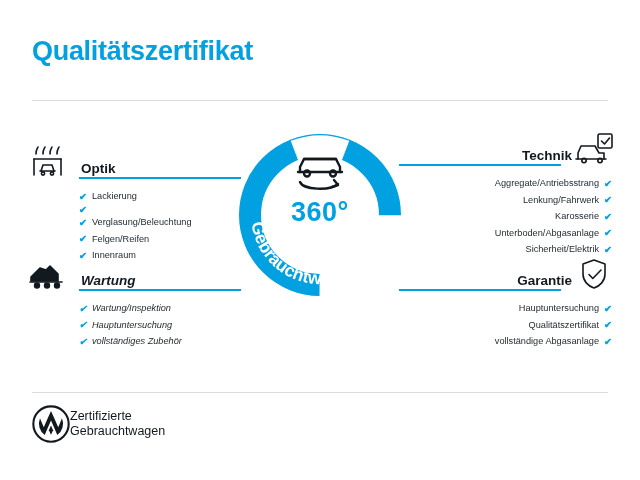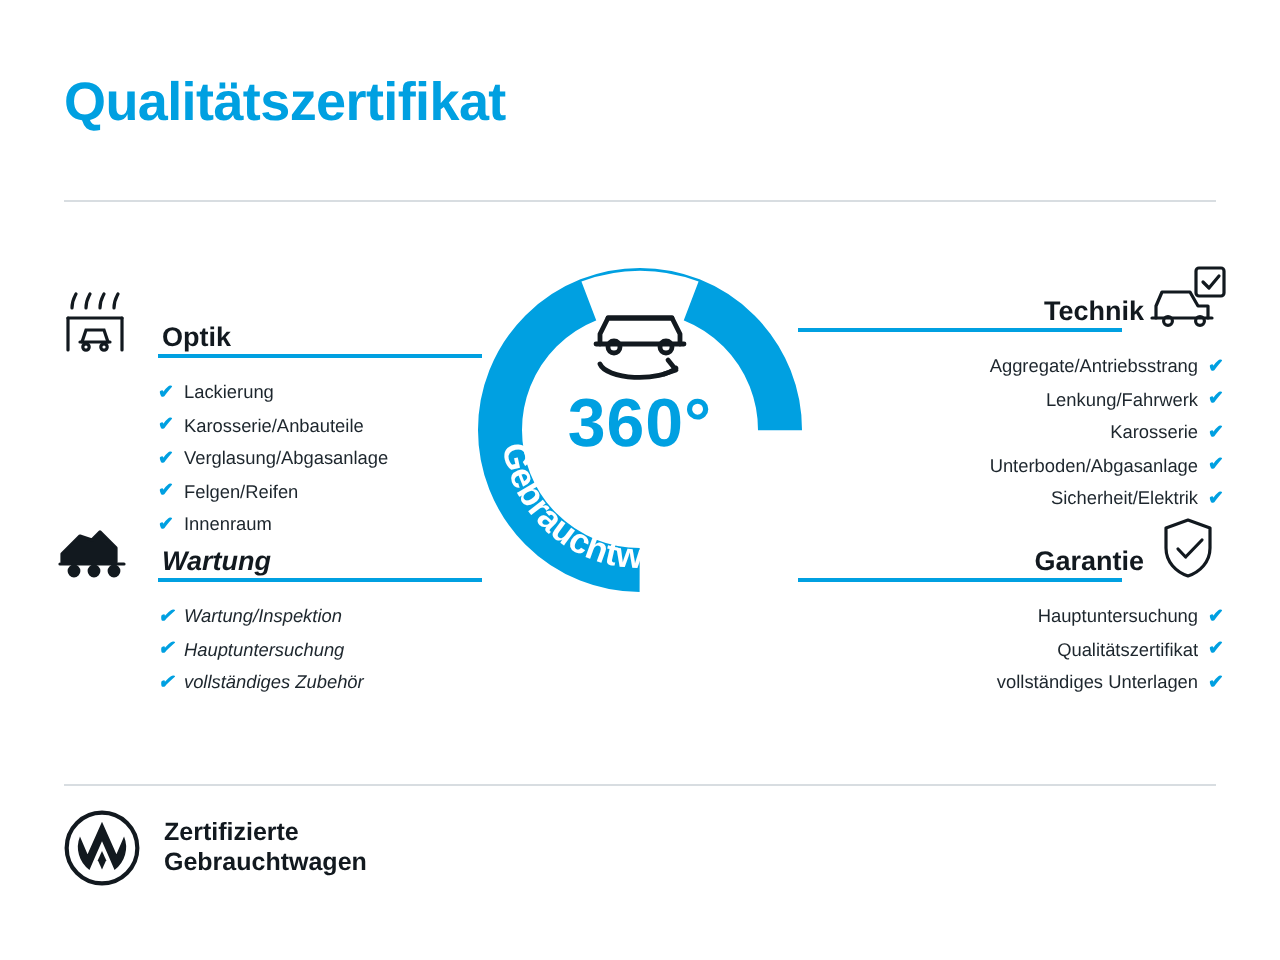--- a/index.html
+++ b/index.html
@@ -128,42 +128,41 @@
   .badge svg { display: block; }
   .badge-deg {
     position: absolute;
     left: 0;
     top: 0;
     width: 186px;
     height: 186px;
     display: flex;
     align-items: center;
     justify-content: center;
-    font-size: 34px;
+    font-size: 27px;
     font-weight: bold;
     color: #00A0E1;
     letter-spacing: 0.5px;
     pointer-events: none;
     padding-bottom: 6px;
     box-sizing: border-box;
   }
 
   
   .footer {
     position: absolute;
     left: 32px;
     top: 405px;
     display: flex;
     align-items: center;
   }
   .vw-logo { width: 38px; height: 38px; flex: none; }
   .footer-text {
-    margin-left: 12px;
     font-size: 12.5px;
-    font-weight: bold;
+    font-weight: normal;
     line-height: 15px;
     color: #12191f;
   }
 </style>
 </head>
 <body>
 
 <div class="page">
 
   <div class="title">Qualitätszertifikat</div>
@@ -191,25 +190,24 @@
       <div class="heading">Optik</div>
       <div class="head-rule"></div>
     </div>
     <ul class="items">
       <li class="item">
           <span class="check">✔</span>
           <span>Lackierung</span>
         </li>
       <li class="item">
           <span class="check">✔</span>
-          <span>Karosserie/Anbauteile</span>
-        </li>
-      <li class="item">
-          <span class="check">✔</span>
-          <span>Verglasung/Abgasanlage</span>
+        </li>
+      <li class="item">
+          <span class="check">✔</span>
+          <span>Verglasung/Beleuchtung</span>
         </li>
       <li class="item">
           <span class="check">✔</span>
           <span>Felgen/Reifen</span>
         </li>
       <li class="item">
           <span class="check">✔</span>
           <span>Innenraum</span>
         </li>
     </ul>
@@ -304,21 +302,21 @@
     <ul class="items">
       <li class="item">
           <span>Hauptuntersuchung</span>
           <span class="check">✔</span>
         </li>
       <li class="item">
           <span>Qualitätszertifikat</span>
           <span class="check">✔</span>
         </li>
       <li class="item">
-          <span>vollständiges Unterlagen</span>
+          <span>vollständige Abgasanlage</span>
           <span class="check">✔</span>
         </li>
     </ul>
   </div>
 
   <div class="badge">
     <svg viewBox="0 0 186 186" width="186" height="186">
       <defs>
         <path id="arcPath" d="M 24 93 A 69 69 0 1 0 162 93"></path>
       </defs>

